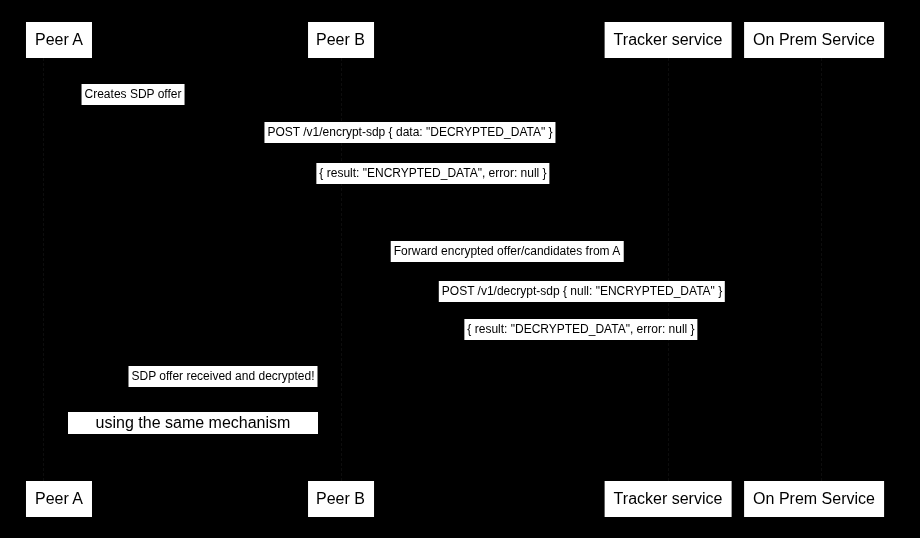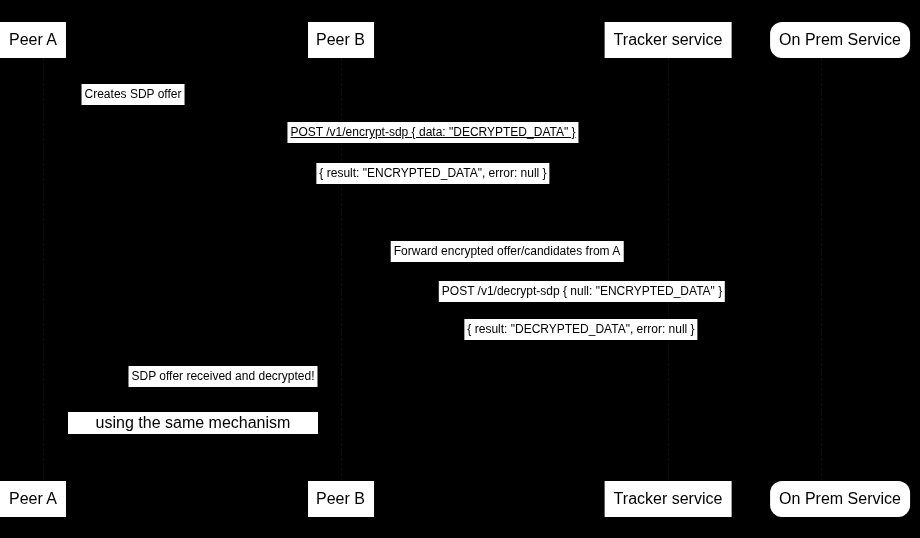--- a/index.html
+++ b/index.html
@@ -21,24 +21,24 @@
     display: flex;
     align-items: center;
     justify-content: center;
     padding: 0 9px;
     box-sizing: border-box;
     white-space: nowrap;
     transform: translateX(-50%);
   }
   .actor.row-top { top: 22px; }
   .actor.row-bottom { top: 481px; }
-  .ax-peer-a { left: 33px; min-width: 66px; }
+  .ax-peer-a { left: 59px; min-width: 66px; }
   .ax-peer-b { left: 341px; min-width: 65px; padding-left: 8px; }
   .ax-tracker { left: 668px; min-width: 126px; }
-  .ax-onprem { left: 840px; min-width: 136px; border-radius: 12px; }
+  .ax-onprem { left: 814px; min-width: 136px; }
 
   
   .lifeline {
     position: absolute;
     top: 58px;
     height: 423px;
     width: 0;
     border-left: 1px dashed #0d0d0d;
   }
   .lf-peer-a { left: 43px; }
@@ -51,21 +51,21 @@
     position: absolute;
     background: #ffffff;
     color: #000000;
     font-size: 12px;
     line-height: 21px;
     padding: 0 3px;
     white-space: nowrap;
     transform: translateX(-50%);
   }
   .m0 { left: 133px; top: 84px; }
-  .m1 { left: 433px; top: 122px; text-decoration: underline; }
+  .m1 { left: 410px; top: 122px; }
   .m2 { left: 433px; top: 163px; }
   .m3 { left: 363px; top: 200px; }
   .m4 { left: 507px; top: 241px; }
   .m5 { left: 582px; top: 281px; }
   .m6 { left: 581px; top: 319px; }
   .m7 { left: 195px; top: 366px; margin-left: 28px; }
 
   
   .note {
     position: absolute;

